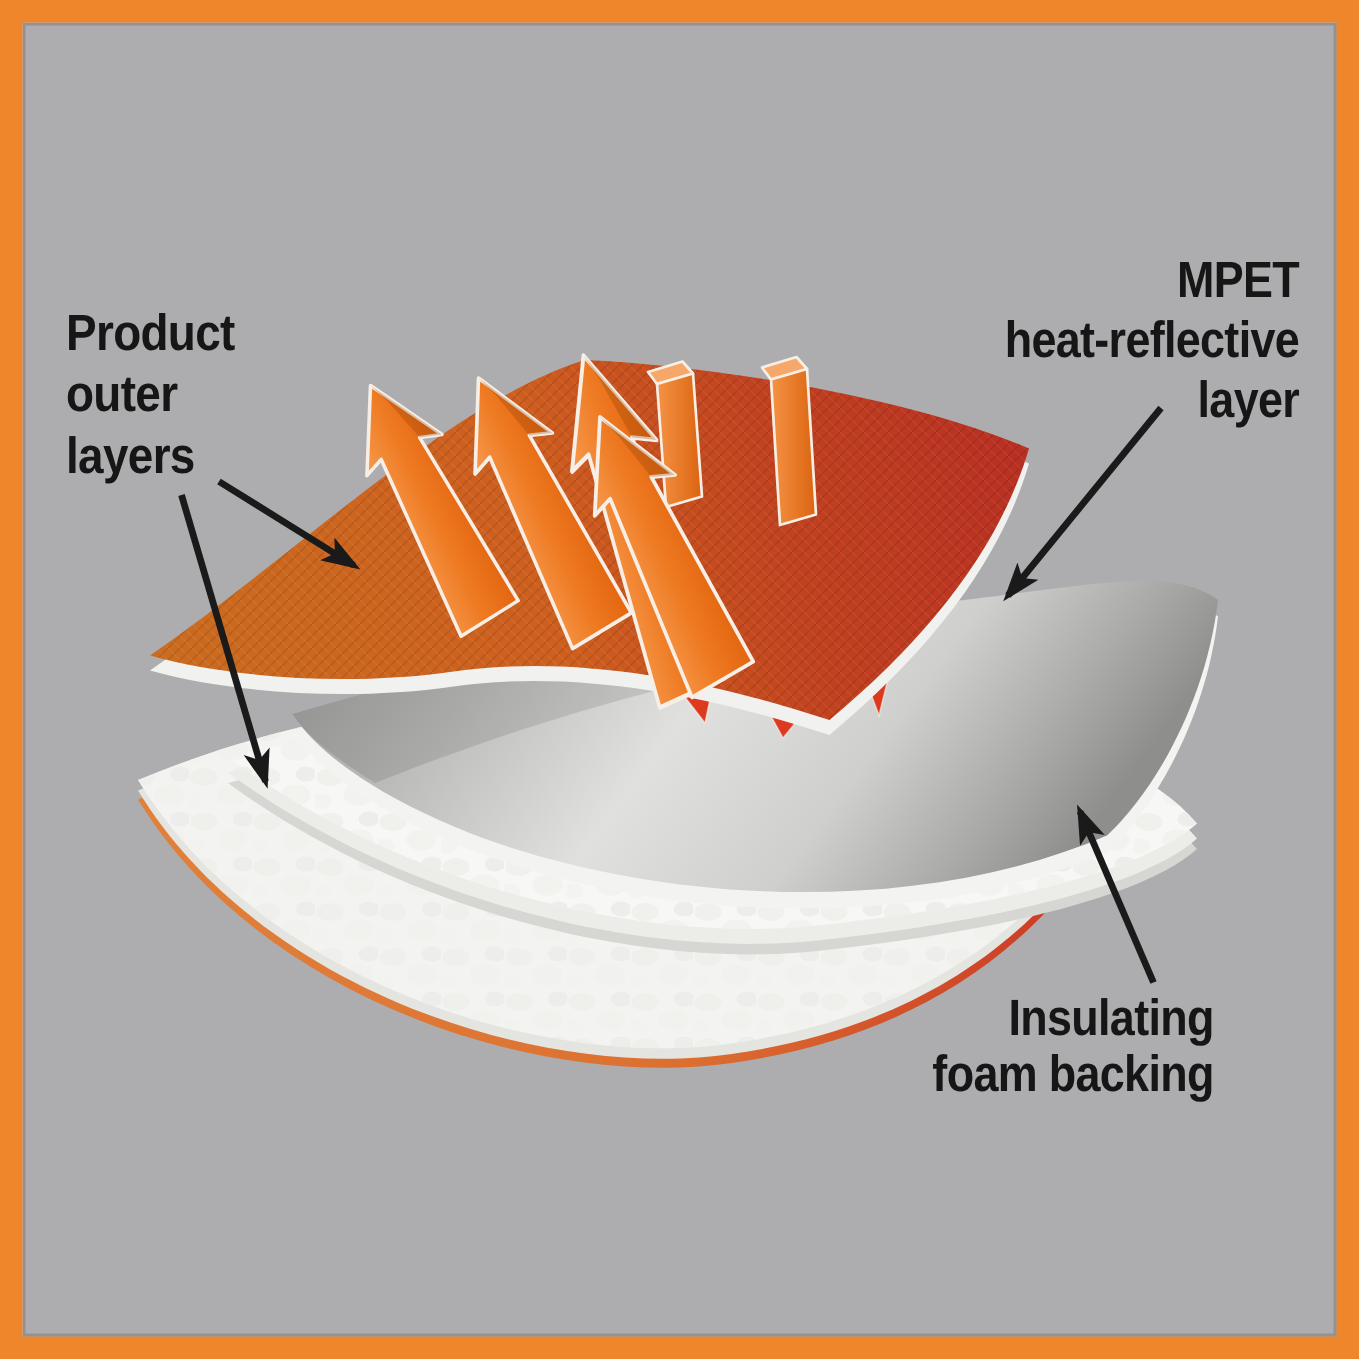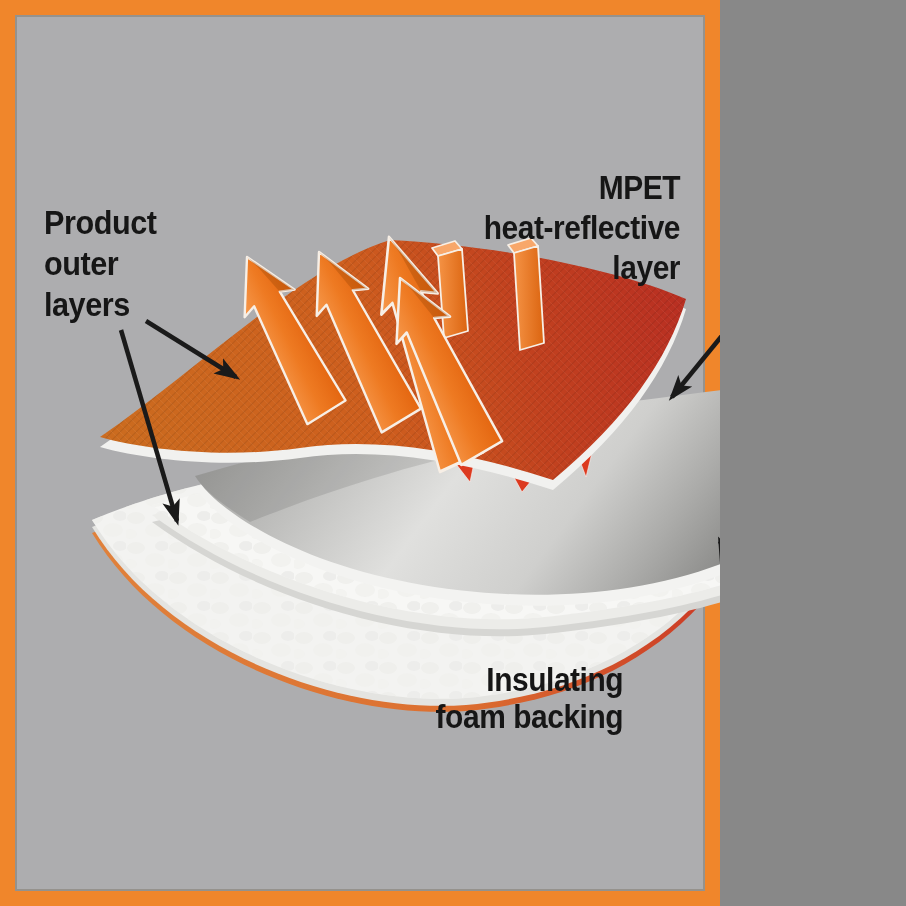--- a/index.html
+++ b/index.html
@@ -1,17 +1,17 @@
 <!DOCTYPE html>
 <html><head>
 <meta charset="utf-8">
 <style>
   html,body{margin:0;padding:0;background:#888;}
   .stage{
-    position:relative;width:720px;height:906px;overflow:hidden;
+    position:relative;width:906px;height:906px;overflow:hidden;
     background:#F0862B;
     font-family:"Liberation Sans",sans-serif;
   }
   .content{
     position:absolute;left:15px;top:15px;right:15px;bottom:15px;
     background:#ADADAF;
     box-shadow:inset 0 0 0 2px rgba(120,112,100,.45);
   }
   svg.diagram{position:absolute;left:0;top:0;width:906px;height:906px;display:block;}
   .label{

